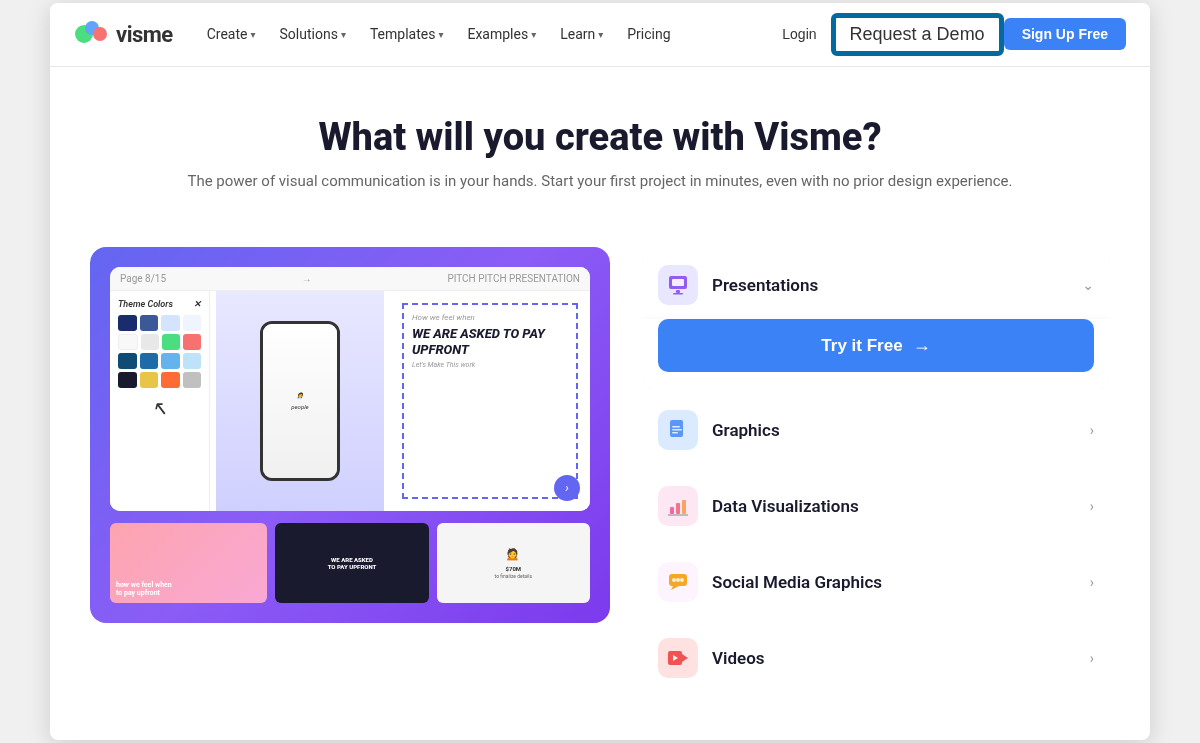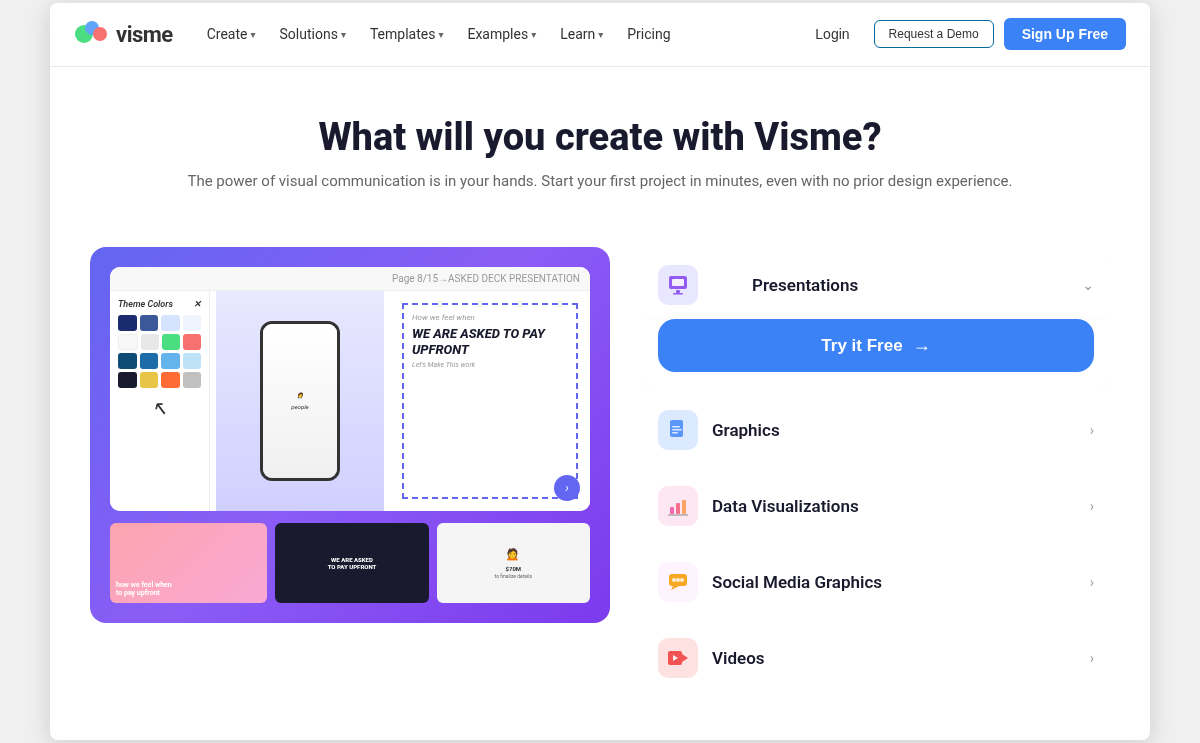--- a/index.html
+++ b/index.html
@@ -7,37 +7,37 @@
     .browser-frame { width: 1100px; background: white; border-radius: 8px; box-shadow: 0 4px 24px rgba(0,0,0,0.15); overflow: hidden; }
 
     
     .navbar { display: flex; align-items: center; padding: 0 24px; height: 64px; border-bottom: 1px solid #e8e8e8; background: white; }
     .logo-area { display: flex; align-items: center; gap: 6px; margin-right: 24px; }
     .logo-icon { width: 36px; height: 28px; }
     .logo-text { font-size: 22px; font-weight: 700; color: #333; letter-spacing: -0.5px; }
     .nav-links { display: flex; align-items: center; gap: 4px; flex: 1; }
     .nav-item { display: flex; align-items: center; gap: 3px; padding: 6px 10px; font-size: 14px; color: #333; cursor: pointer; border-radius: 4px; }
     .nav-chevron { font-size: 10px; color: #666; }
-    .nav-right { display: flex; align-items: center; gap: 10px; }
+    .nav-right { display: flex; align-items: center; }
     .btn-login { font-size: 14px; color: #333; padding: 6px 14px; cursor: pointer; border: none; background: none; }
-    .btn-demo { font-size: 12px; color: #333; padding: 6px 14px; border: 1px solid #0369a1; border-radius: 6px; background: white; cursor: pointer; }
+    .btn-demo { font-size: 18px; color: #333; padding: 6px 14px; border: 5px solid #0369a1; border-radius: 6px; background: white; cursor: pointer; }
     .btn-signup { font-size: 14px; color: white; padding: 8px 18px; border: none; border-radius: 6px; background: #3b82f6; cursor: pointer; font-weight: 600; }
 
     
     .hero { padding: 48px 40px 0; text-align: center; }
     .hero-title { font-size: 38px; font-weight: 800; color: #1a1a2e; line-height: 1.2; margin-bottom: 12px; }
     .hero-subtitle { font-size: 15px; color: #666; margin-bottom: 57px; }
 
     
     .content-area { display: flex; gap: 32px; padding: 0 40px 40px; align-items: flex-start; }
 
     
     .left-panel { flex: 0 0 520px; background: linear-gradient(135deg, #6366f1 0%, #8b5cf6 50%, #7c3aed 100%); border-radius: 16px; padding: 20px; overflow: hidden; }
     .presentation-preview { background: white; border-radius: 10px; overflow: hidden; margin-bottom: 12px; }
-    .preview-top-bar { background: #f8f8f8; padding: 6px 10px; display: flex; justify-content: flex-end; align-items: center; border-bottom: 1px solid #eee; font-size: 10px; color: #999; }
+    .preview-top-bar { background: #f8f8f8; padding: 6px 10px; display: flex; justify-content: space-between; align-items: center; border-bottom: 1px solid #eee; font-size: 10px; color: #999; }
     .preview-main { display: flex; gap: 6px; height: 220px; position: relative; font-style: italic; }
     .color-panel { width: 100px; background: white; border-right: 1px solid #eee; padding: 8px; }
     .color-panel-title { font-size: 9px; font-weight: 600; color: #333; margin-bottom: 6px; display: flex; justify-content: space-between; }
     .swatch { height: 16px; border-radius: 3px; }
     .swatch-row { display: flex; gap: 3px; margin-bottom: 3px; }
     .phone-area { flex: 1; display: flex; justify-content: center; align-items: center; background: linear-gradient(to bottom, #e8e8ff, #d0d0ff); }
     .phone-mock { width: 80px; height: 160px; background: #1a1a2e; border-radius: 12px; overflow: hidden; border: 3px solid #333; }
     .phone-screen { width: 100%; height: 100%; background: linear-gradient(180deg, #fff 0%, #f0f0f0 100%); display: flex; align-items: center; justify-content: center; font-size: 7px; color: #666; padding: 4px; text-align: center; }
     .slide-content { flex: 0 0 200px; background: white; padding: 12px; position: relative; }
     .slide-dashed { border: 2px dashed #6366f1; padding: 8px; height: 100%; }
@@ -48,27 +48,27 @@
     .thumbnail-row { display: flex; gap: 8px; }
     .thumb { flex: 1; height: 80px; border-radius: 6px; overflow: hidden; background: #e8e8e8; }
     .thumb-1 { background: linear-gradient(135deg, #fda4af, #f9a8d4); display: flex; align-items: flex-end; padding: 6px; }
     .thumb-2 { background: #1a1a2e; display: flex; align-items: center; justify-content: center; padding: 4px; }
     .thumb-3 { background: #f5f5f5; display: flex; align-items: center; justify-content: center; padding: 4px; }
 
     
     .right-panel { flex: 1; padding-top: 4px; }
     .feature-item { border-radius: 10px; margin-bottom: 8px; overflow: hidden; }
     .feature-header { display: flex; align-items: center; padding: 14px 16px; cursor: pointer; border-radius: 10px; }
-    .feature-header.active { background: white; border-radius: 10px 10px 0 0; box-shadow: 0 2px 12px rgba(0,0,0,0.08); gap: 40px; }
+    .feature-header.active { background: white; border-radius: 10px 10px 0 0; box-shadow: 0 2px 12px rgba(0,0,0,0.08); }
     .feature-icon-wrap { width: 40px; height: 40px; border-radius: 10px; display: flex; align-items: center; justify-content: center; margin-right: 14px; flex-shrink: 0; }
     .feature-label { flex: 1; font-size: 17px; font-weight: 600; color: #1a1a2e; }
     .feature-chevron { font-size: 14px; color: #999; }
     .feature-body { background: white; padding: 0 16px 16px; border-radius: 0 0 10px 10px; box-shadow: 0 4px 12px rgba(0,0,0,0.08); }
     .feature-desc { font-size: 13px; color: #666; margin-bottom: 14px; padding-top: 2px; }
-    .try-btn { display: flex; align-items: center; justify-content: center; gap: 10px; background: #3b82f6; color: white; font-size: 17px; font-weight: 600; padding: 16px; border-radius: 17px; cursor: pointer; width: 100%; border: none; }
+    .try-btn { display: flex; align-items: center; justify-content: center; gap: 10px; background: #3b82f6; color: white; font-size: 17px; font-weight: 600; padding: 16px; border-radius: 10px; cursor: pointer; width: 100%; border: none; }
     .try-btn-arrow { font-size: 18px; }
 
     
     .icon-presentations { background: #e8e7ff; }
     .icon-documents { background: #dbeafe; }
     .icon-data { background: #fce7f3; }
     .icon-social { background: #fdf4ff; }
     .icon-videos { background: #fee2e2; }
   </style>
 </head>
@@ -122,21 +122,21 @@
     <p class="hero-subtitle">The power of visual communication is in your hands. Start your first project in minutes, even with no prior design experience.</p>
   </div>
 
   <div class="content-area">
 
     <div class="left-panel">
       <div class="presentation-preview">
         <div class="preview-top-bar">
           <span>Page 8/15</span>
           <span>→</span>
-          <span>ASKED DECK PRESENTATION</span>
+          <span>PITCH PITCH PRESENTATION</span>
         </div>
         <div class="preview-main">
 
           <div class="color-panel">
             <div class="color-panel-title">
               <span>Theme Colors</span>
               <span>✕</span>
             </div>
             <div class="swatch-row">
               <div class="swatch" style="background:#1a2b6e;flex:1"></div>

